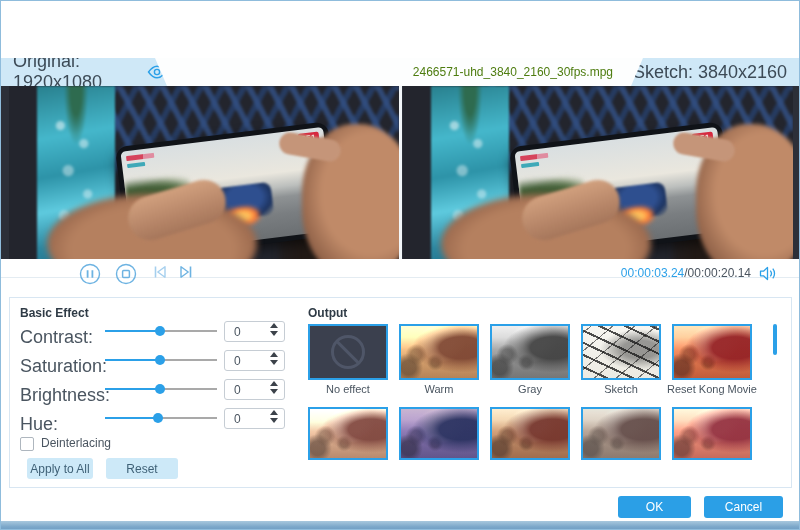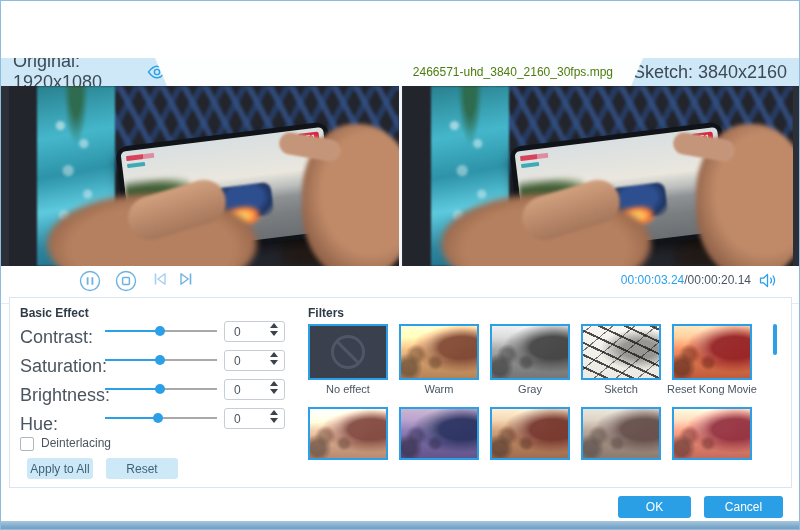--- a/index.html
+++ b/index.html
@@ -80,21 +80,21 @@
   .thumb-finger { position:absolute; left:118px; top:102px; width:100px; height:44px; border-radius:26px;
       transform:rotate(-17deg); filter:blur(1.5px);
       background:linear-gradient(#d1a07e,#a5755a); }
   .hand-right { position:absolute; right:-18px; top:38px; width:115px; height:155px;
       border-radius:45% 50% 50% 45%; filter:blur(2px);
       background:radial-gradient(ellipse at 60% 45%, #c08a68 0 50%, #7d523c 85%); }
   .finger-right { position:absolute; right:58px; top:50px; width:62px; height:22px; border-radius:12px;
       transform:rotate(10deg); filter:blur(1px); background:#c59579; }
 
   
-  .playerbar { position:absolute; left:0; top:265px; width:100%; height:38px; background:#fff;
+  .playerbar { position:absolute; left:0; top:258px; width:100%; height:19px; background:#fff;
                border-bottom:1px solid #e4ecf2; }
   .pbtn { position:absolute; top:4px; width:22px; height:22px; cursor:pointer; }
   .timebox { position:absolute; right:48px; top:0; height:29px; line-height:29px; font-size:12px; }
   .time-cur { color:#2ba0e8; }
   .time-tot { color:#4b5560; }
   .volume { position:absolute; right:22px; top:7px; cursor:pointer; }
 
   
   .panel { position:absolute; left:8px; top:296px; width:783px; height:191px; background:#fff;
            border:1px solid #d8e6f2; }
@@ -331,21 +331,21 @@
         <div class="arr-dn"></div>
       </div>
     </div>
 
     <div class="checkbox"></div>
     <div class="chk-label">Deinterlacing</div>
 
     <button class="lite-btn" style="left:17px; width:66px">Apply to All</button>
     <button class="lite-btn" style="left:96px; width:72px">Reset</button>
 
-    <div class="sec-title" style="left:298px; top:8px">Filters</div>
+    <div class="sec-title" style="left:298px; top:8px">Output</div>
 
     <div class="thumb" style="left:298px; top:26px">
       <div class="no-effect-bg">
           <div class="prohib"></div>
         </div>
     </div>
     <div class="thumb" style="left:389px; top:26px">
       <div class="tbase f-warm"></div>
     </div>
     <div class="thumb" style="left:480px; top:26px">

